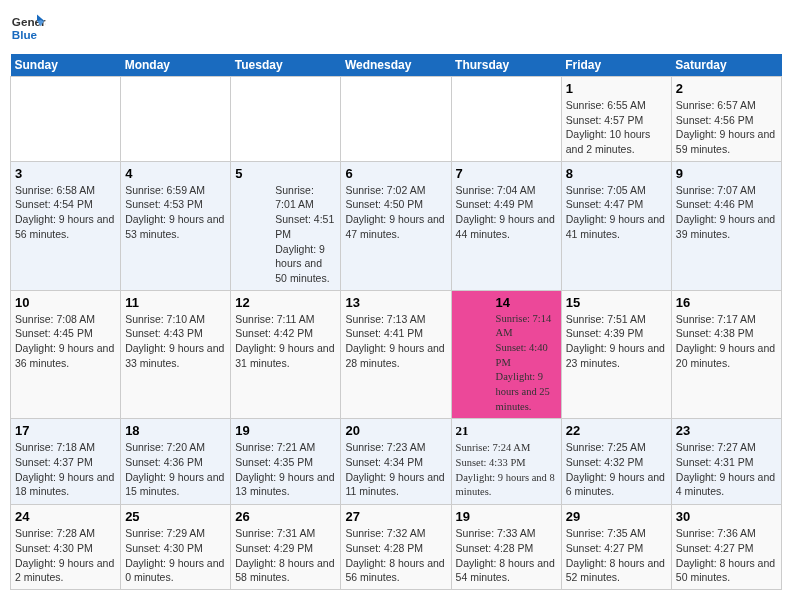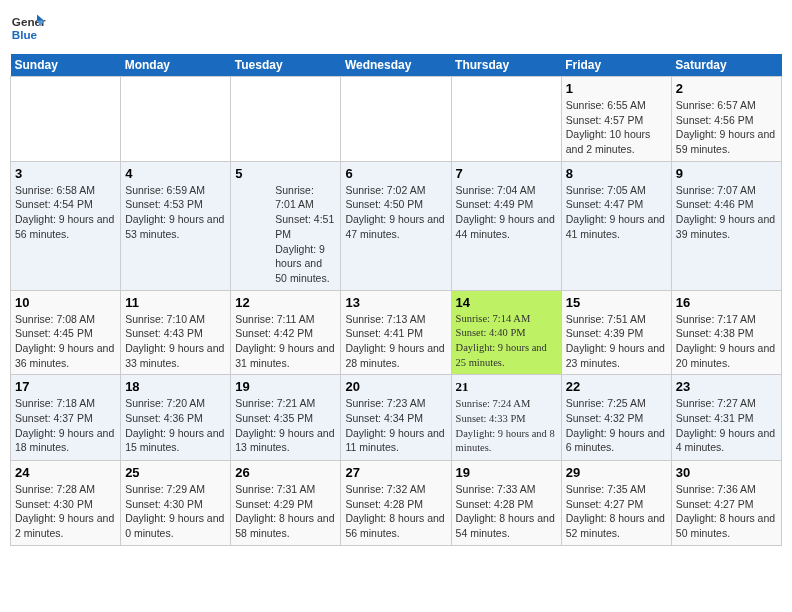--- a/index.html
+++ b/index.html
@@ -189,21 +189,21 @@
           <div class="day-info" style="white-space: pre-line;">Sunrise: 7:11 AM
 Sunset: 4:42 PM
 Daylight: 9 hours and 31 minutes.</div>
         </td>
         <td style="background: rgb(249, 249, 249);">
           <span class="day-num">13</span>
           <div class="day-info" style="white-space: pre-line;">Sunrise: 7:13 AM
 Sunset: 4:41 PM
 Daylight: 9 hours and 28 minutes.</div>
         </td>
-        <td style="background: #bef264;">
+        <td style="background: #ec4899; padding-left: 44px;">
           <span class="day-num">14</span>
           <div class="day-info" style="white-space: pre-line; font-family: Liberation Serif, serif;">Sunrise: 7:14 AM
 Sunset: 4:40 PM
 Daylight: 9 hours and 25 minutes.</div>
         </td>
         <td style="background: rgb(249, 249, 249);">
           <span class="day-num">15</span>
           <div class="day-info" style="white-space: pre-line;">Sunrise: 7:51 AM
 Sunset: 4:39 PM
 Daylight: 9 hours and 23 minutes.</div>

